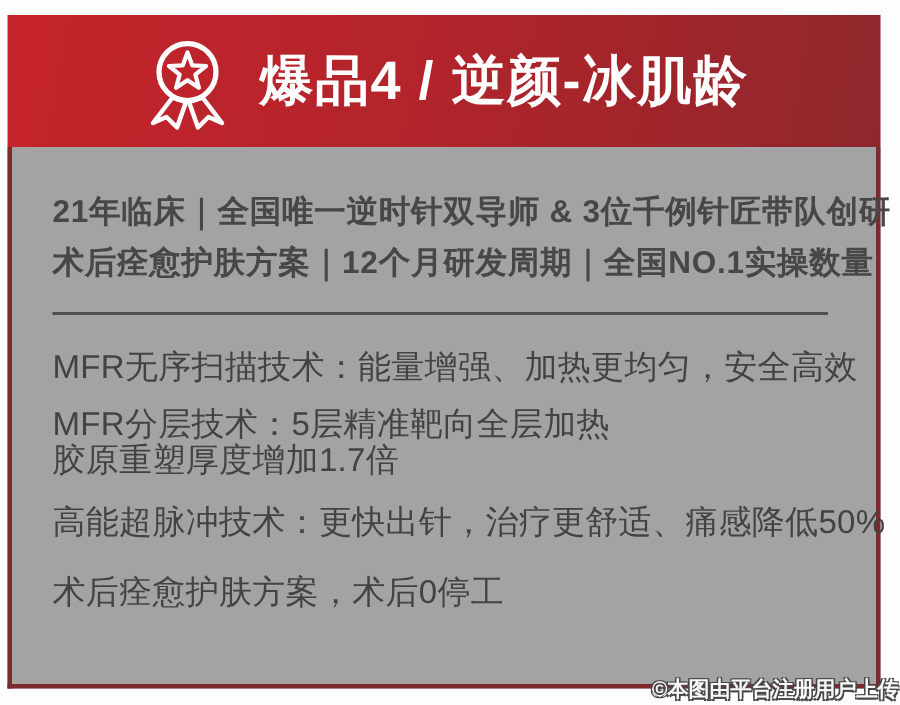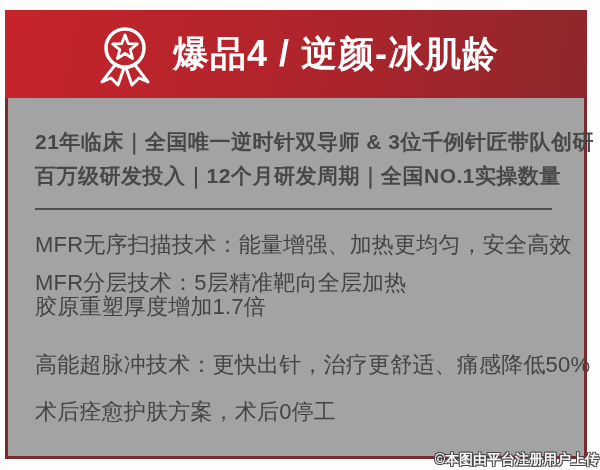--- a/index.html
+++ b/index.html
@@ -38,21 +38,21 @@
   .divider{
     margin:15px 32px 0 27px;height:2px;background:#4f4f4f;
   }
   .feature{
     margin:22px 12px 0 27px;
     font-size:22px;font-weight:normal;color:#434343;
     line-height:25px;letter-spacing:0.2px;
   }
   .feature span{display:block;white-space:nowrap;}
   .feature.two-line{line-height:24px;margin-top:14px;}
-  .feature.p3{margin-top:33px;text-align:right;}
+  .feature.p3{margin-top:16px;text-align:right;}
   .feature.p4{margin-top:22px;}
   
   .watermark{
     position:absolute;right:1px;bottom:1px;
     font-size:14px;font-weight:bold;color:#f8f8f8;letter-spacing:0px;
     text-shadow:-1px -1px 0 #474747,1px -1px 0 #474747,-1px 1px 0 #474747,1px 1px 0 #474747;
     white-space:nowrap;
     padding-left:25px;
   }
 </style>
@@ -68,21 +68,21 @@
       <circle cx="32" cy="25" r="19" stroke="#ffffff" stroke-width="3.5" fill="none"></circle>
       <polygon points="32,12 35.2,20.6 44.4,21 37.2,26.7 39.6,35.5 32,30.5 24.4,35.5 26.8,26.7 19.6,21 28.8,20.6" stroke="#ffffff" stroke-width="2.8" stroke-linejoin="round" fill="none"></polygon>
     </svg>
     <div class="banner-title">爆品4 / 逆颜-冰肌龄</div>
   </div>
 
   <div class="content-box">
 
     <p class="intro">
       <span>21年临床｜全国唯一逆时针双导师 &amp; 3位千例针匠带队创研</span>
-      <span>百万级研发投入｜12个月研发周期｜全国NO.1实操数量</span>
+      <span>术后痊愈护肤方案｜12个月研发周期｜全国NO.1实操数量</span>
     </p>
 
     <div class="divider"></div>
 
     <p class="feature">
       <span>MFR无序扫描技术：能量增强、加热更均匀，安全高效</span>
     </p>
 
     <p class="feature two-line">
       <span>MFR分层技术：5层精准靶向全层加热</span>

